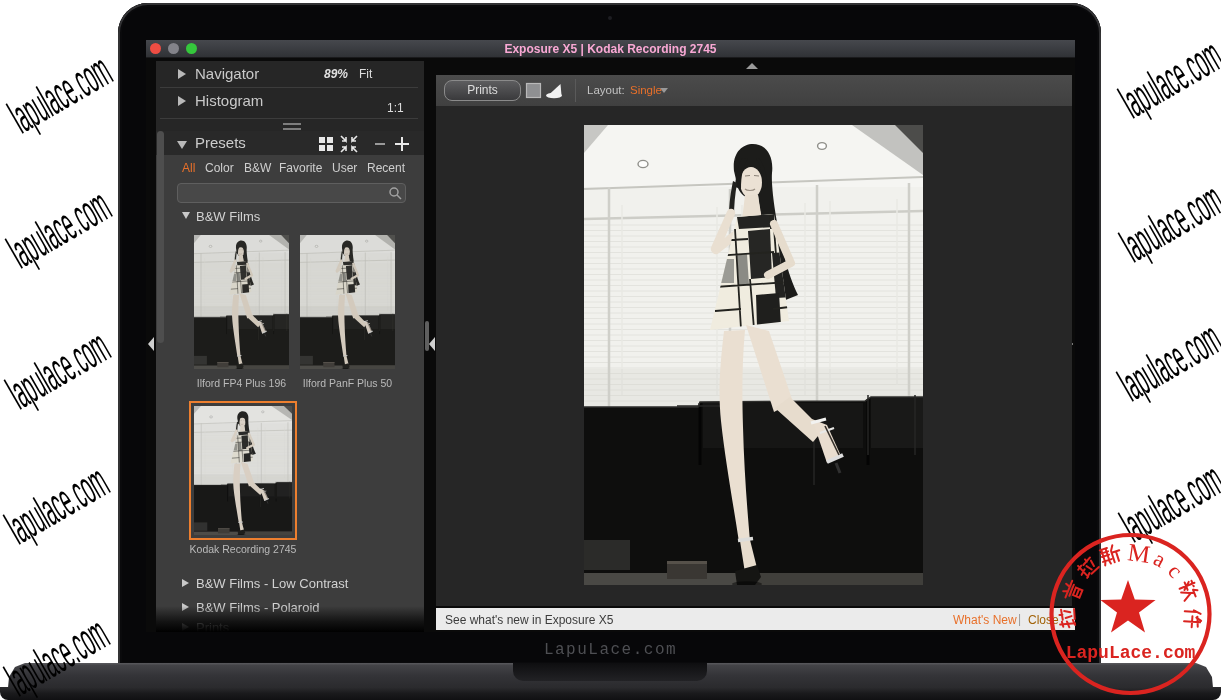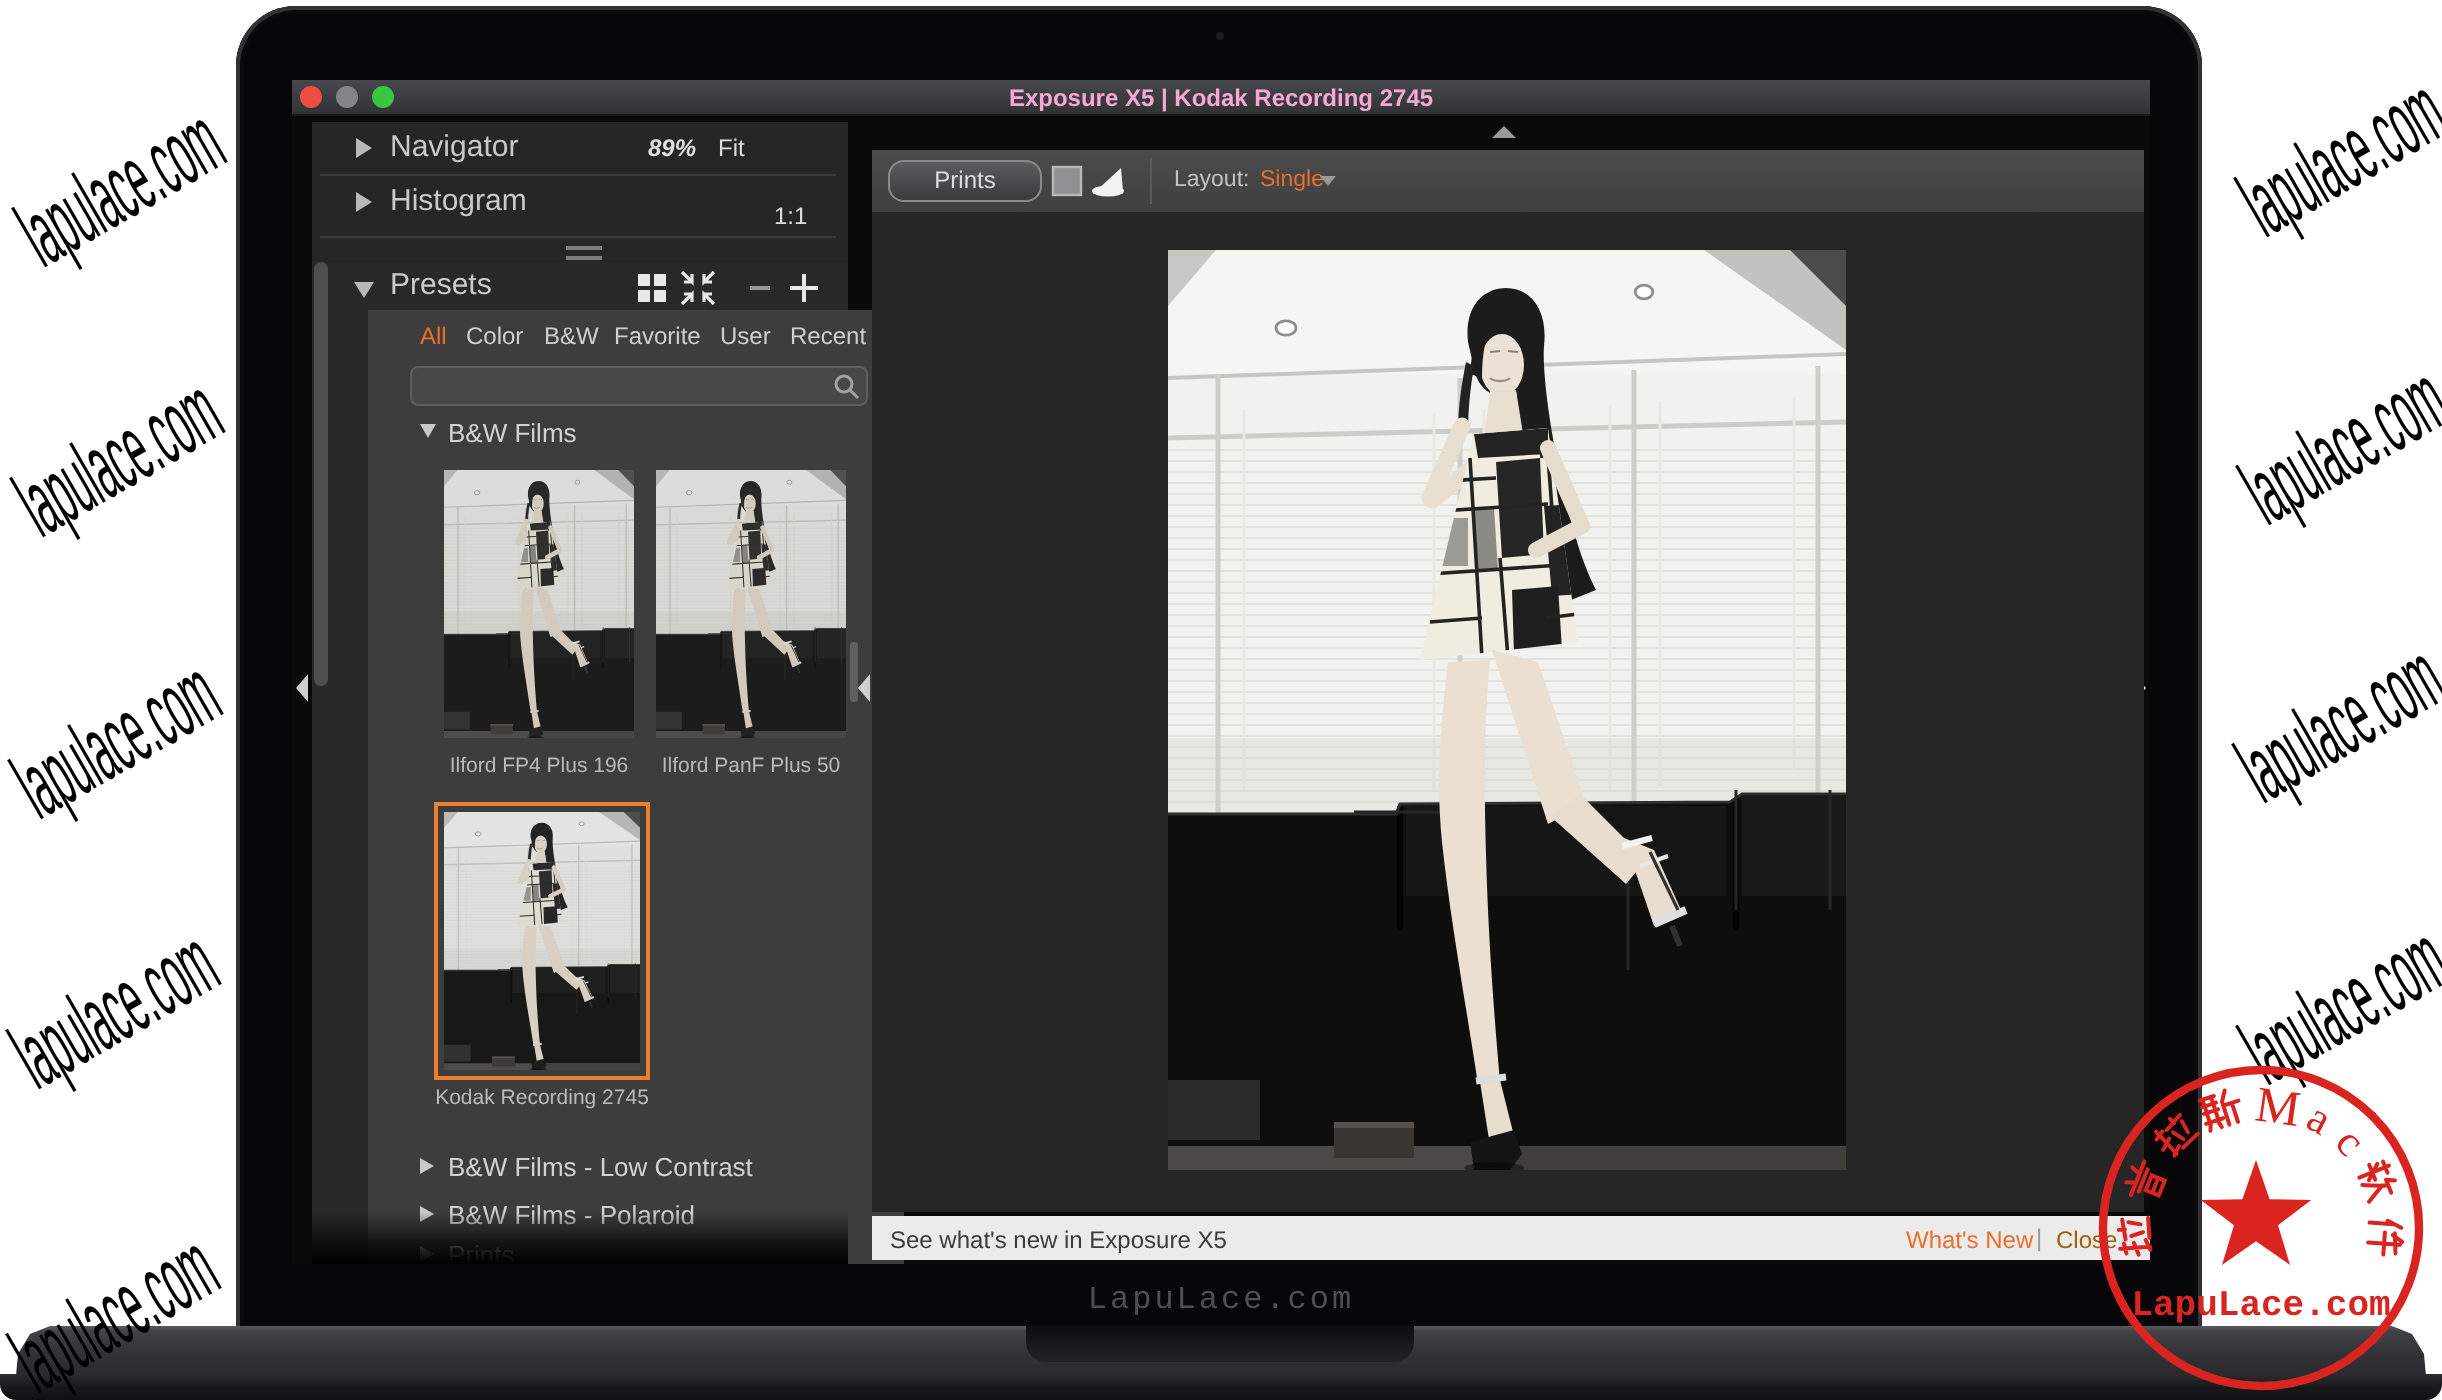--- a/index.html
+++ b/index.html
@@ -36,21 +36,21 @@
   
   #navpanel{position:absolute;left:10px;top:21px;width:268px;height:72px;background:#262626;}
   .prow{position:absolute;left:0;width:268px;height:26px;color:#c9c9c9;font-size:15px;}
   .prow .lbl{position:absolute;left:39px;top:4px;}
   .divline{position:absolute;left:4px;width:258px;height:1px;background:#3c3c3c;}
   #scrollpill{position:absolute;left:11px;top:91px;width:7px;height:212px;border-radius:4px;background:#4e4e4e;}
   #splitter{position:absolute;left:137px;top:83px;width:18px;height:3px;
             border-top:2px solid #7d7d7d;border-bottom:2px solid #7d7d7d;}
   #presets{position:absolute;left:10px;top:91px;width:268px;height:501px;background:#292929;}
   #pheader{position:absolute;left:0;top:0;width:268px;height:24px;color:#cccccc;font-size:15px;}
-  #ptabs{position:absolute;left:0;top:24px;width:268px;height:477px;background:#3d3d3d;margin-left:28px;}
+  #ptabs{position:absolute;left:0;top:24px;width:268px;height:477px;background:#3d3d3d;}
   .tab{position:absolute;top:6px;font-size:12px;color:#cfcfcf;}
   #searchbox{position:absolute;left:21px;top:28px;width:227px;height:18px;background:#484848;
              border:1px solid #5f5f5f;border-radius:4px;}
   .sect{position:absolute;left:0;width:268px;font-size:13px;color:#d2d2d2;}
   .sect .ar{position:absolute;left:26px;top:3px;width:0;height:0;}
   .sect .tx{position:absolute;left:40px;top:0;}
   .thumb{position:absolute;background:#888;}
   .tlabel{position:absolute;font-size:10.5px;color:#bababa;text-align:center;}
   #selbox{position:absolute;left:33px;top:246px;width:104px;height:135px;border:2px solid #ed7f2f;}
   #fade{position:absolute;left:0;top:475px;width:268px;height:26px;

